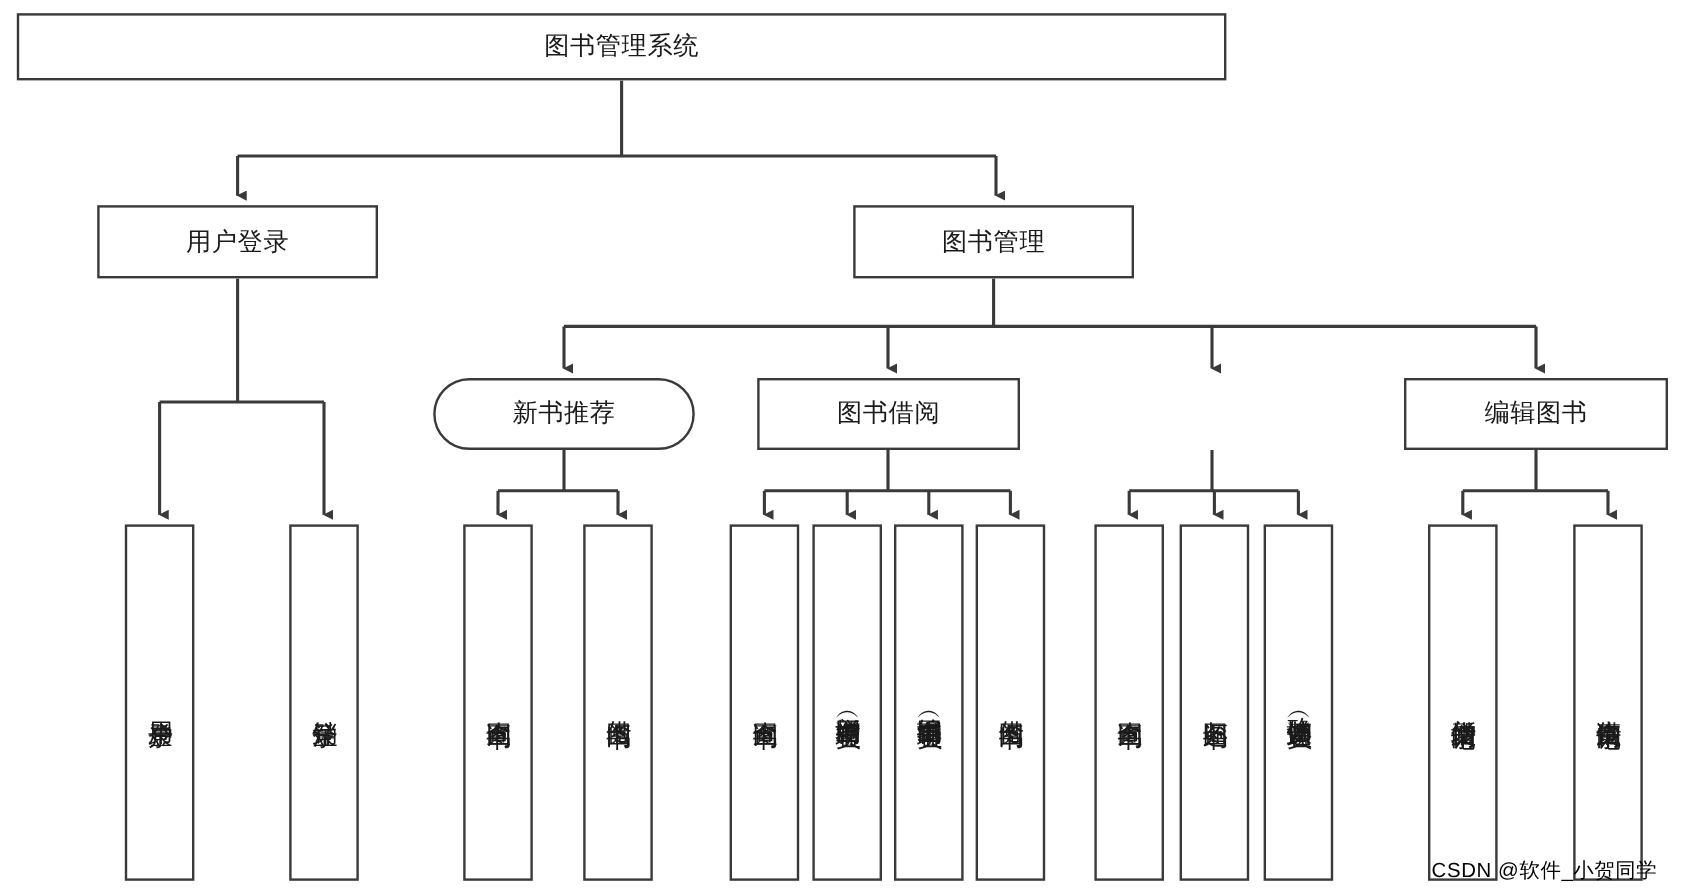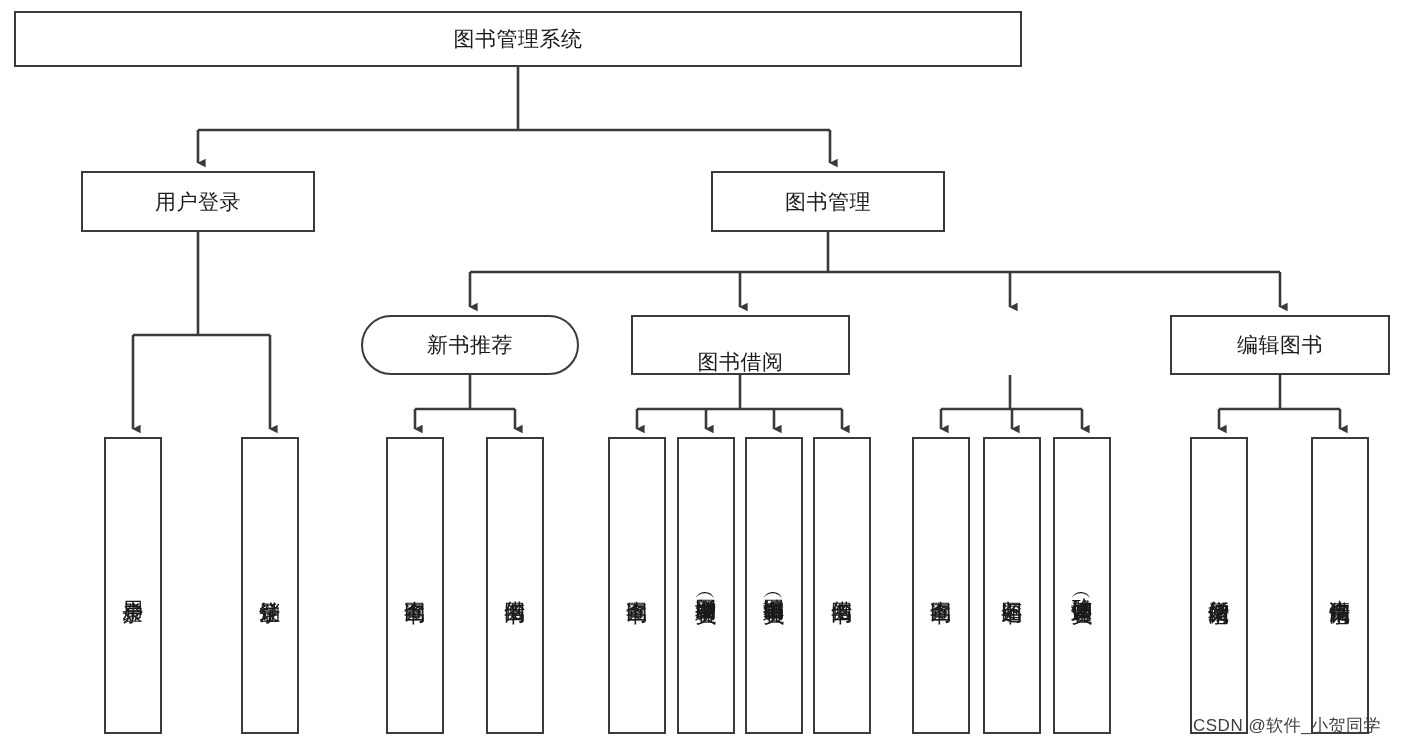--- a/index.html
+++ b/index.html
@@ -122,21 +122,21 @@
   <div class="node-box" id="node-l2-0" style="left: 81px; top: 171px; width: 234px; height: 61px;">
     <span class="node-label-h">用户登录</span>
   </div>
   <div class="node-box" id="node-l2-1" style="left: 711px; top: 171px; width: 234px; height: 61px; text-align: center;">
     <span class="node-label-h">图书管理</span>
   </div>
 
   <div class="node-box" id="node-l3-0" style="left: 361px; top: 315px; width: 218px; height: 60px; border-radius: 30px;">
     <span class="node-label-h">新书推荐</span>
   </div>
-  <div class="node-box" id="node-l3-1" style="left: 631px; top: 315px; width: 219px; height: 60px; align-items: flex-end;">
+  <div class="node-box" id="node-l3-1" style="left: 631px; top: 315px; width: 219px; height: 60px;">
     <span class="node-label-h">图书借阅</span>
   </div>
   <div class="node-box" id="node-l3-3" style="left: 1170px; top: 315px; width: 220px; height: 60px;">
     <span class="node-label-h">编辑图书</span>
   </div>
 
   <div class="node-box" id="node-leaf-0" style="left: 104px; top: 437px; width: 58px; height: 297px;">
     <span class="node-label-v">用户登录</span>
   </div>
   <div class="node-box" id="node-leaf-1" style="left: 241px; top: 437px; width: 58px; height: 297px;">
@@ -169,15 +169,15 @@
   <div class="node-box" id="node-leaf-10" style="left: 1053px; top: 437px; width: 58px; height: 297px;">
     <span class="node-label-v">确认归还（管理员）</span>
   </div>
   <div class="node-box" id="node-leaf-11" style="left: 1190px; top: 437px; width: 58px; height: 297px;">
     <span class="node-label-v">新增借阅记录</span>
   </div>
   <div class="node-box" id="node-leaf-12" style="left: 1311px; top: 437px; width: 58px; height: 297px;">
     <span class="node-label-v">查询借阅记录</span>
   </div>
 
-  <div class="watermark" id="watermark" style="left: 1193px; top: 714px; color: #404040;">CSDN @软件_小贺同学</div>
+  <div class="watermark" id="watermark" style="left: 1193px; top: 714px; color: #000000;">CSDN @软件_小贺同学</div>
 
 </div>
 
 </body></html>

